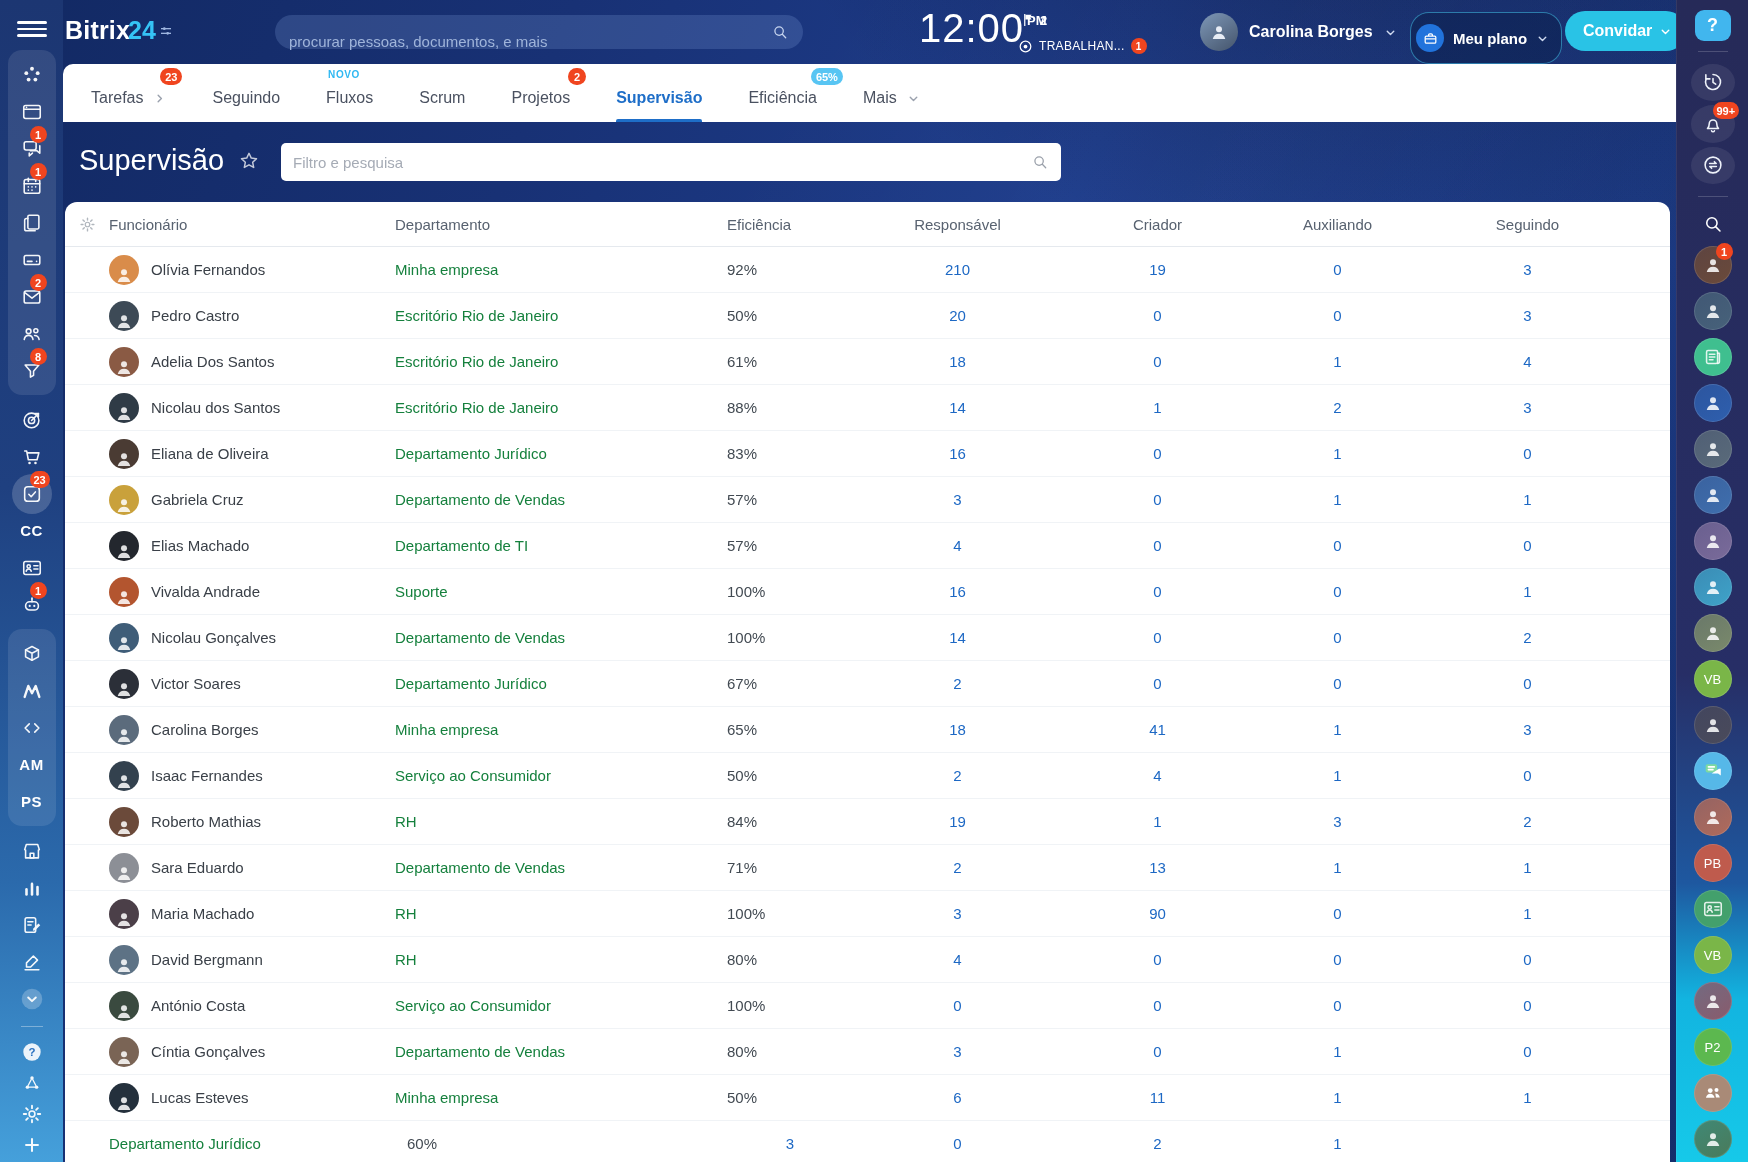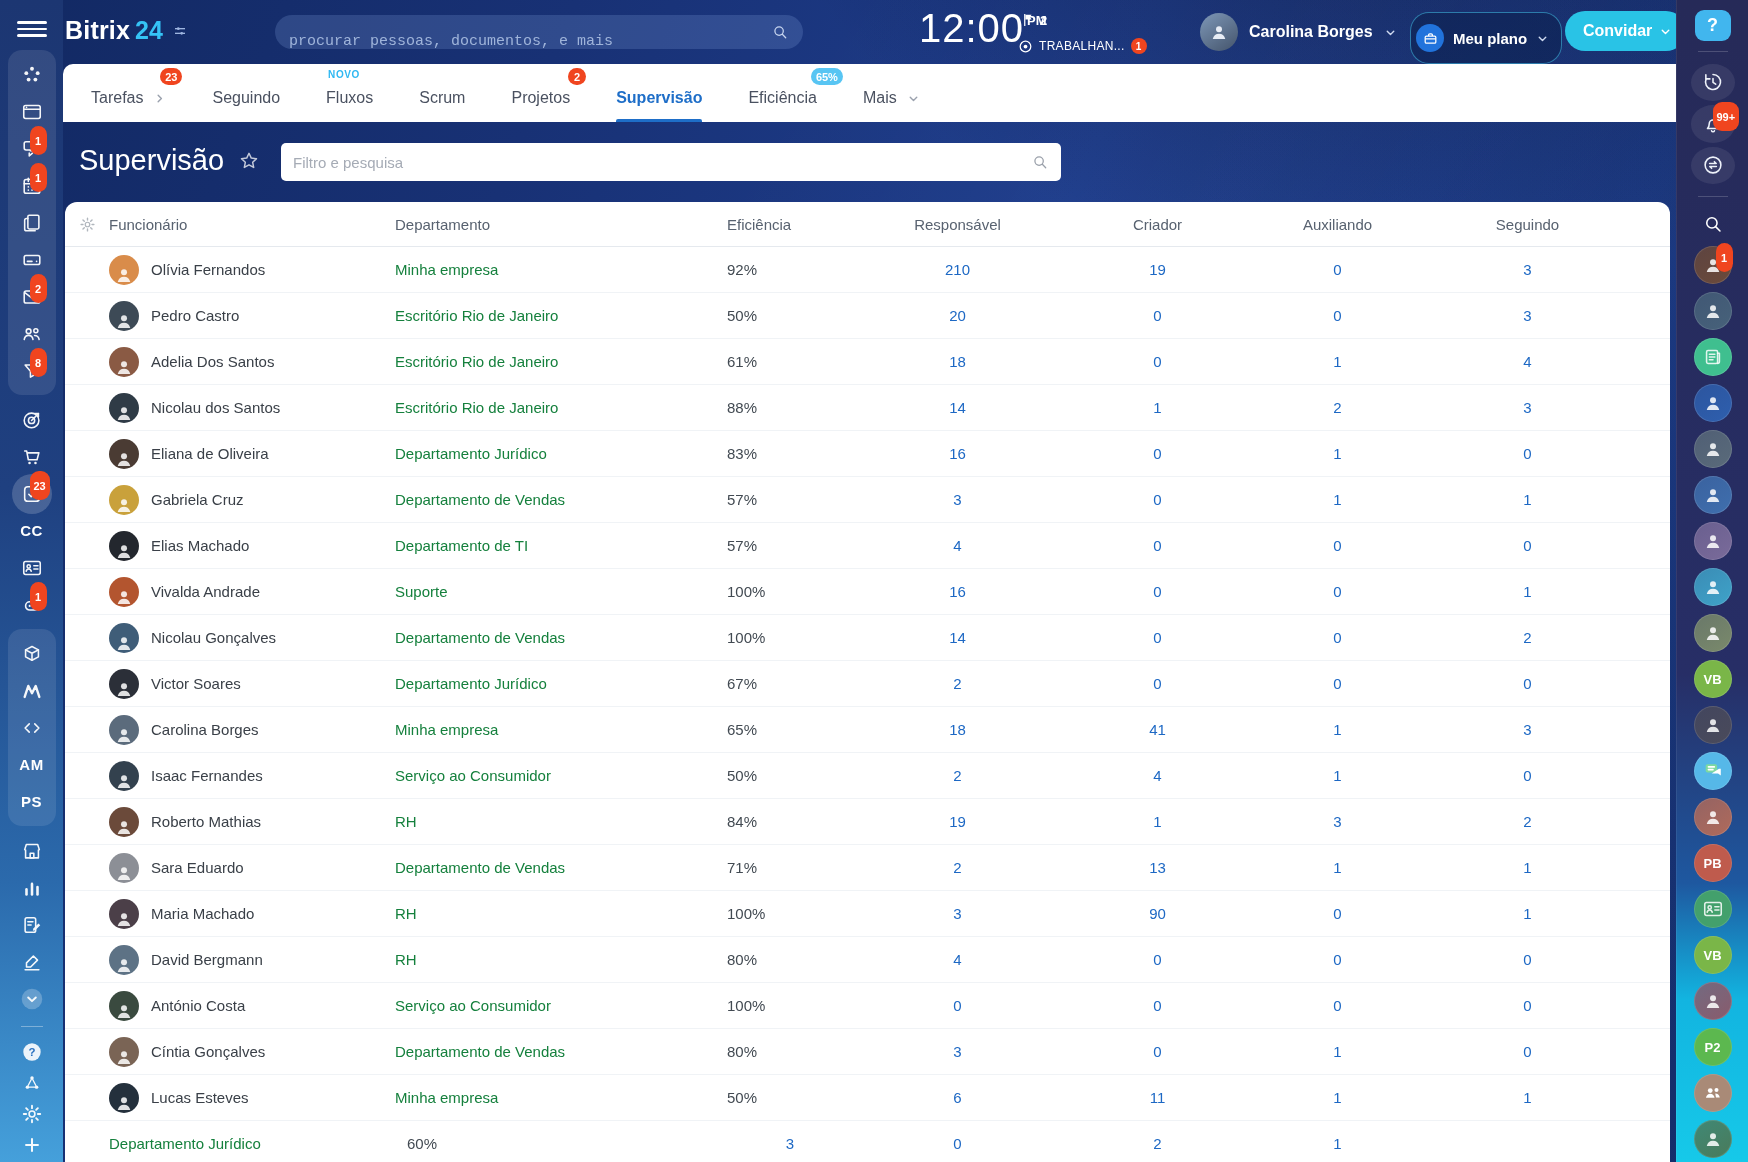--- a/index.html
+++ b/index.html
@@ -29,21 +29,21 @@
     justify-content:center; gap:4px; cursor:pointer; }
   .hamburger i { display:block; height:2.4px; background:#fff; border-radius:2px; }
   .rail-group { display:flex; flex-direction:column; align-items:center; width:48px; }
   .rail-group.panel { background:rgba(255,255,255,.10); border-radius:14px; padding:6px 0; margin:6px 0; }
   .rail-item { position:relative; width:40px; height:37px; display:flex; align-items:center;
     justify-content:center; color:#fff; cursor:pointer; }
   .rail-item.hl::before { content:""; position:absolute; width:40px; height:40px; border-radius:50%;
     background:rgba(255,255,255,.18); }
   .rail-item .ic { position:relative; opacity:.95; }
   .rail-text { font-size:15px; font-weight:700; color:#fff; letter-spacing:.5px; position:relative; }
-  .badge { position:absolute; top:-4px; left:18px; min-width:17px; height:29px; padding:0 4px;
+  .badge { position:absolute; top:-4px; left:18px; min-width:17px; height:17px; padding:0 4px;
     border-radius:9px; background:#f0451f; color:#fff; font-size:11px; font-weight:700;
     display:flex; align-items:center; justify-content:center; z-index:2; }
   .rail-div { width:22px; height:1px; background:rgba(255,255,255,.35); margin:9px 0; }
   .rail-item.small { height:31px; }
 
   
   .right-rail { position:absolute; right:0; top:0; bottom:0; width:72px; z-index:6;
     background:linear-gradient(180deg,#262a58 0%,#272e66 58%,#1e58a0 76%,#12b4e0 86%,#16c9e9 100%);
     border-left:1px solid rgba(255,255,255,.07);
     display:flex; flex-direction:column; align-items:center; }
@@ -53,33 +53,33 @@
   .rr-div { width:30px; height:1px; background:rgba(255,255,255,.18); margin:10px 0; }
   .rr-btn { position:relative; width:44px; height:44px; margin:2px 0; border-radius:50%;
     background:rgba(255,255,255,.08); color:#eef2fa; display:flex; align-items:center;
     justify-content:center; cursor:pointer; }
   .rr-btn .badge { top:-3px; left:22px; }
   .rr-search { width:40px; height:34px; color:#fff; display:flex; align-items:center;
     justify-content:center; cursor:pointer; margin:2px 0 4px; }
   .avatar { position:relative; width:38px; height:38px; margin:4px 0; border-radius:50%;
     flex:0 0 auto; display:flex; align-items:center; justify-content:center; cursor:pointer;
     color:rgba(255,255,255,.85); box-shadow:inset 0 0 0 1px rgba(255,255,255,.12); }
-  .avatar.initials { font-size:13px; font-weight:700; color:#fff; }
+  .avatar.initials { font-size:13px; font-weight:400; color:#fff; }
   .avatar .badge { top:-3px; left:22px; }
 
   
   .topbar { position:absolute; left:63px; right:72px; top:0; height:64px; z-index:5; color:#fff; }
-  .logo { position:absolute; left:2px; top:16px; display:flex; align-items:center; gap:7px; cursor:pointer; }
+  .logo { position:absolute; left:2px; top:16px; display:flex; align-items:center; gap:0; cursor:pointer; }
   .logo .b { font-size:25px; font-weight:700; color:#fff; letter-spacing:.2px; }
   .logo .n { font-size:25px; font-weight:700; color:#35c3f5; margin-left:-2px; }
   .logo .ic { color:#9fb6e0; margin-left:2px; }
   .top-search { position:absolute; left:212px; top:15px; width:528px; height:34px; border-radius:17px;
     background:rgba(137,170,226,.22); display:flex; align-items:center; padding:0 14px; cursor:text; }
   .top-search input { flex:1; background:transparent; border:none; outline:none; color:#f97316;
-    font-size:15px; font-family:Liberation Mono, monospace;margin-top:19px; }
+    font-size:15px; font-family:Liberation Sans, sans-serif;margin-top:19px; }
   .top-search input::placeholder { color:#9fb4da; }
   .top-search .ic { color:#c7d5ef; }
   .clock { position:absolute; left:822px; top:6px; display:flex;margin-left:34px; }
   .clock .t { font-size:40px; font-weight:300; letter-spacing:1px; }
   .clock .p { font-size:13px; font-weight:600; margin:7px 0 0 3px; }
   .flag-line { position:absolute; left:958px; top:12px; display:flex; align-items:center; gap:4px;
     font-size:13px; font-weight:600; cursor:pointer; }
   .status-line { position:absolute; left:955px; top:38px; display:flex; align-items:center; gap:6px;
     font-size:12px; letter-spacing:.3px; cursor:pointer; }
   .status-line .sbadge { min-width:16px; height:16px; border-radius:8px; background:#f0451f;

